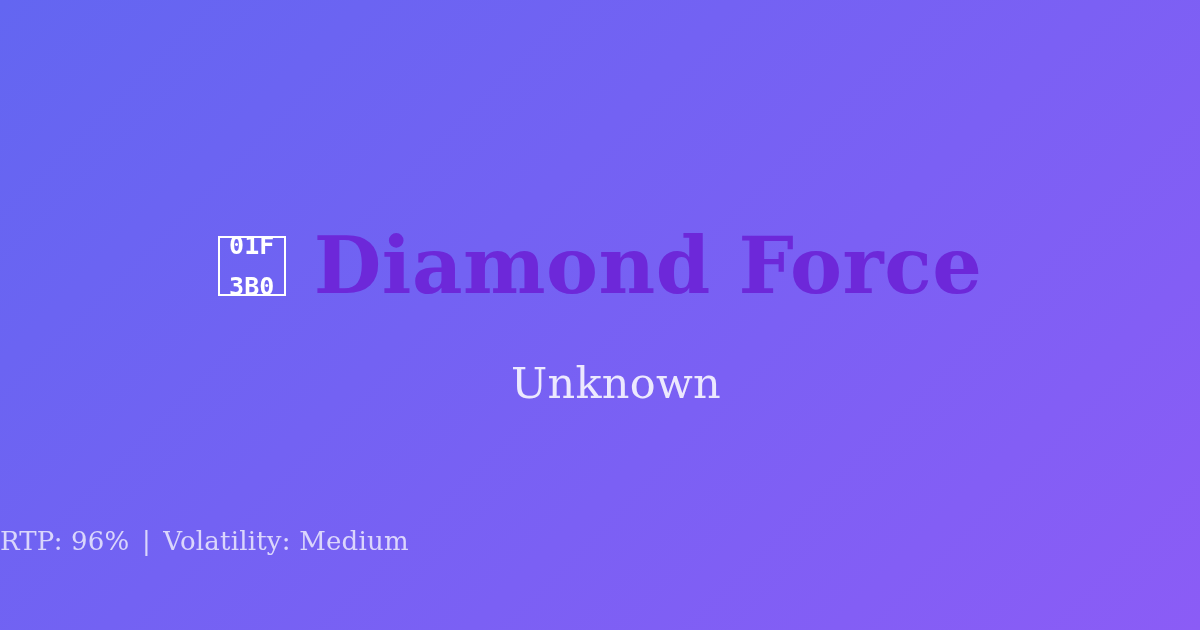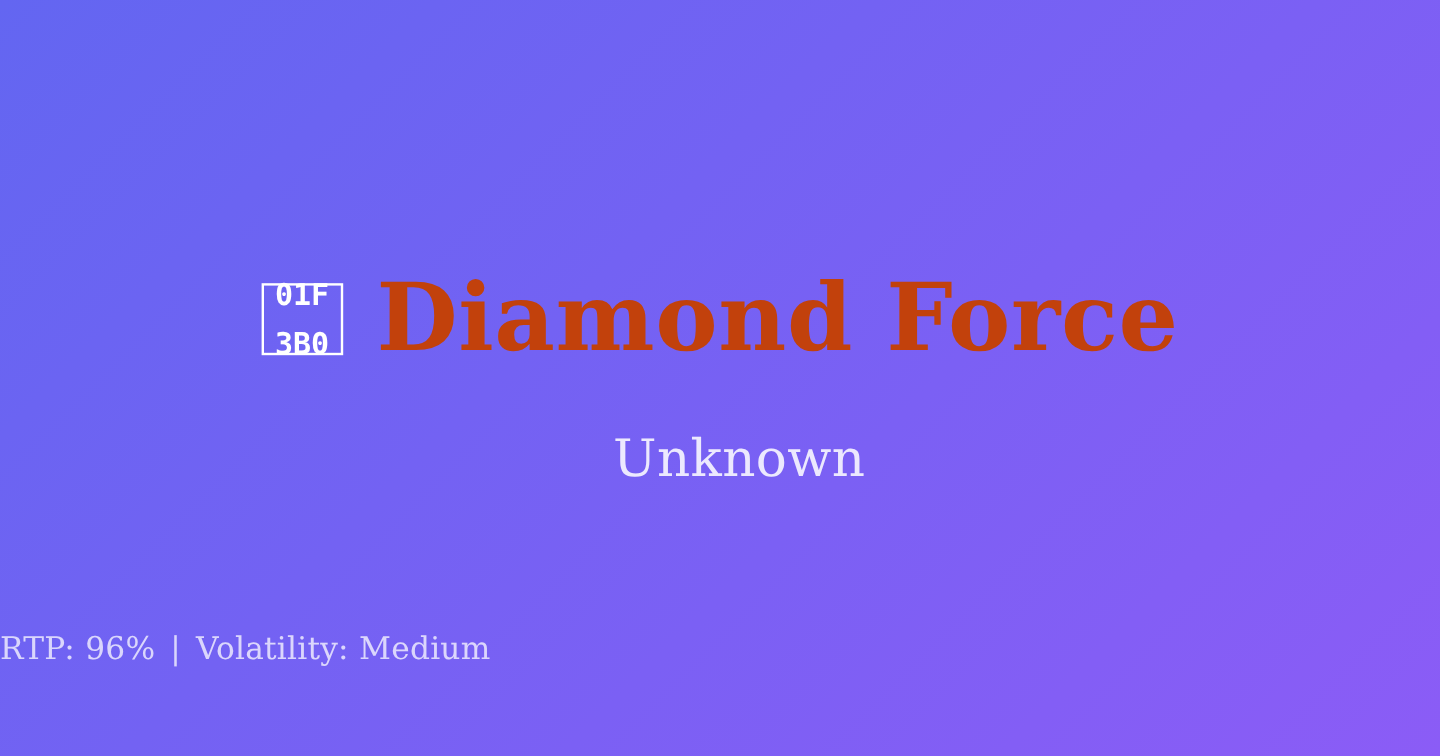--- a/index.html
+++ b/index.html
@@ -59,21 +59,21 @@
     flex:none;
     gap:14px;
   }
   .tofu span { display:block; }
 
   .title {
     font-family:"DejaVu Serif", serif;
     font-weight:700;
     font-size:78px;
     line-height:1;
-    color:#c2410c;
+    color:#6d28d9;
     letter-spacing:0.5px;
   }
 
   .subtitle {
     position:absolute;
     top:362px;
     left:0; right:0;
     text-align:center;
     font-family:"DejaVu Serif", serif;
     font-weight:400;

